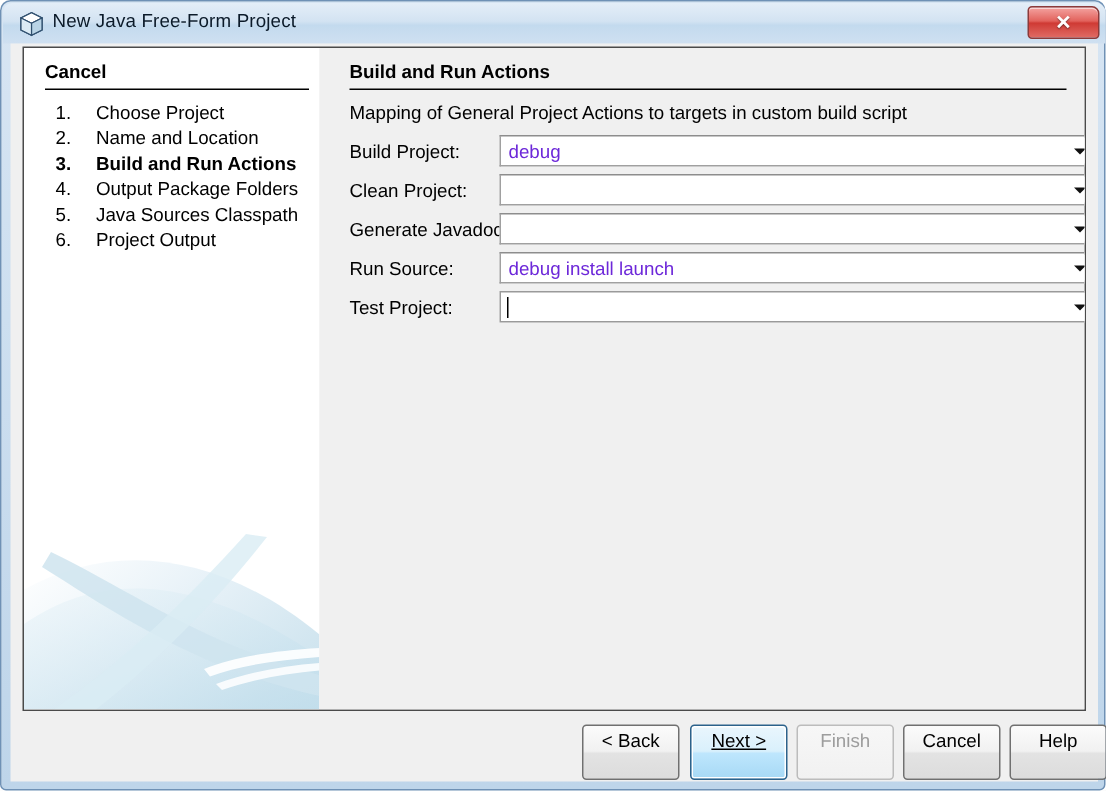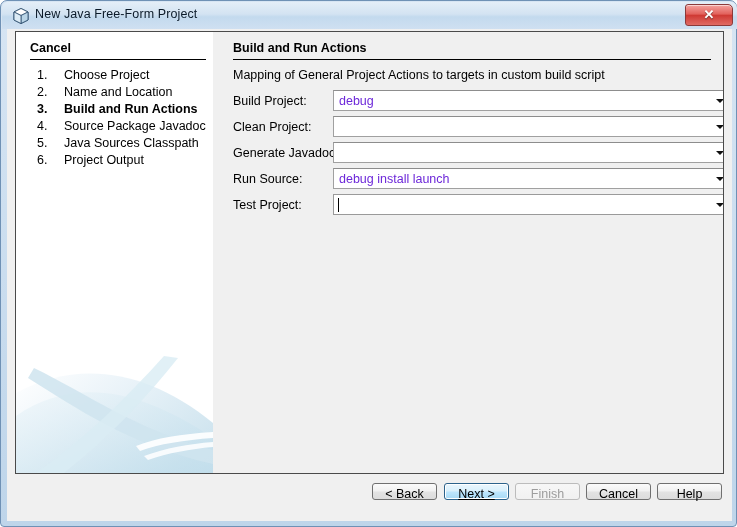--- a/index.html
+++ b/index.html
@@ -247,32 +247,33 @@
   
   .button-bar {
     position: absolute;
     left: 0; top: 448px;
     width: 725px;
     height: 44px;
   }
   .btn {
     position: absolute;
     top: 6px;
-    height: 17px;
+    height: 37px;
     box-sizing: border-box;
     border: 1px solid #707070;
     border-radius: 3px;
     background: linear-gradient(180deg, #fbfbfb 0%, #f1f1f1 48%, #e3e3e3 52%, #dcdcdc 100%);
     font-family: "Liberation Sans", sans-serif;
     font-size: 12.5px;
     color: #000000;
     text-align: center;
     line-height: 21px;
     cursor: pointer;
     white-space: nowrap;
+    margin-left: 16px;
   }
   .btn.default {
     border: 1px solid #2c628b;
     background: linear-gradient(180deg, #eaf6fd 0%, #d9f0fc 48%, #bee6fd 52%, #a7d9f5 100%);
     box-shadow: inset 0 0 0 1px #ffffff;
   }
   .btn.disabled {
     color: #9d9d9d;
     border-color: #bcbcbc;
     background: linear-gradient(180deg, #f7f7f7 0%, #f1f1f1 100%);
@@ -340,21 +341,21 @@
           <div class="step-row">
             <span class="step-num">2.</span>
             <span class="step-label">Name and Location</span>
           </div>
           <div class="step-row current">
             <span class="step-num">3.</span>
             <span class="step-label">Build and Run Actions</span>
           </div>
           <div class="step-row">
             <span class="step-num">4.</span>
-            <span class="step-label">Source Package Javadoc</span>
+            <span class="step-label">Output Package Folders</span>
           </div>
           <div class="step-row">
             <span class="step-num">5.</span>
             <span class="step-label">Java Sources Classpath</span>
           </div>
           <div class="step-row">
             <span class="step-num">6.</span>
             <span class="step-label">Project Output</span>
           </div>
         </div>

